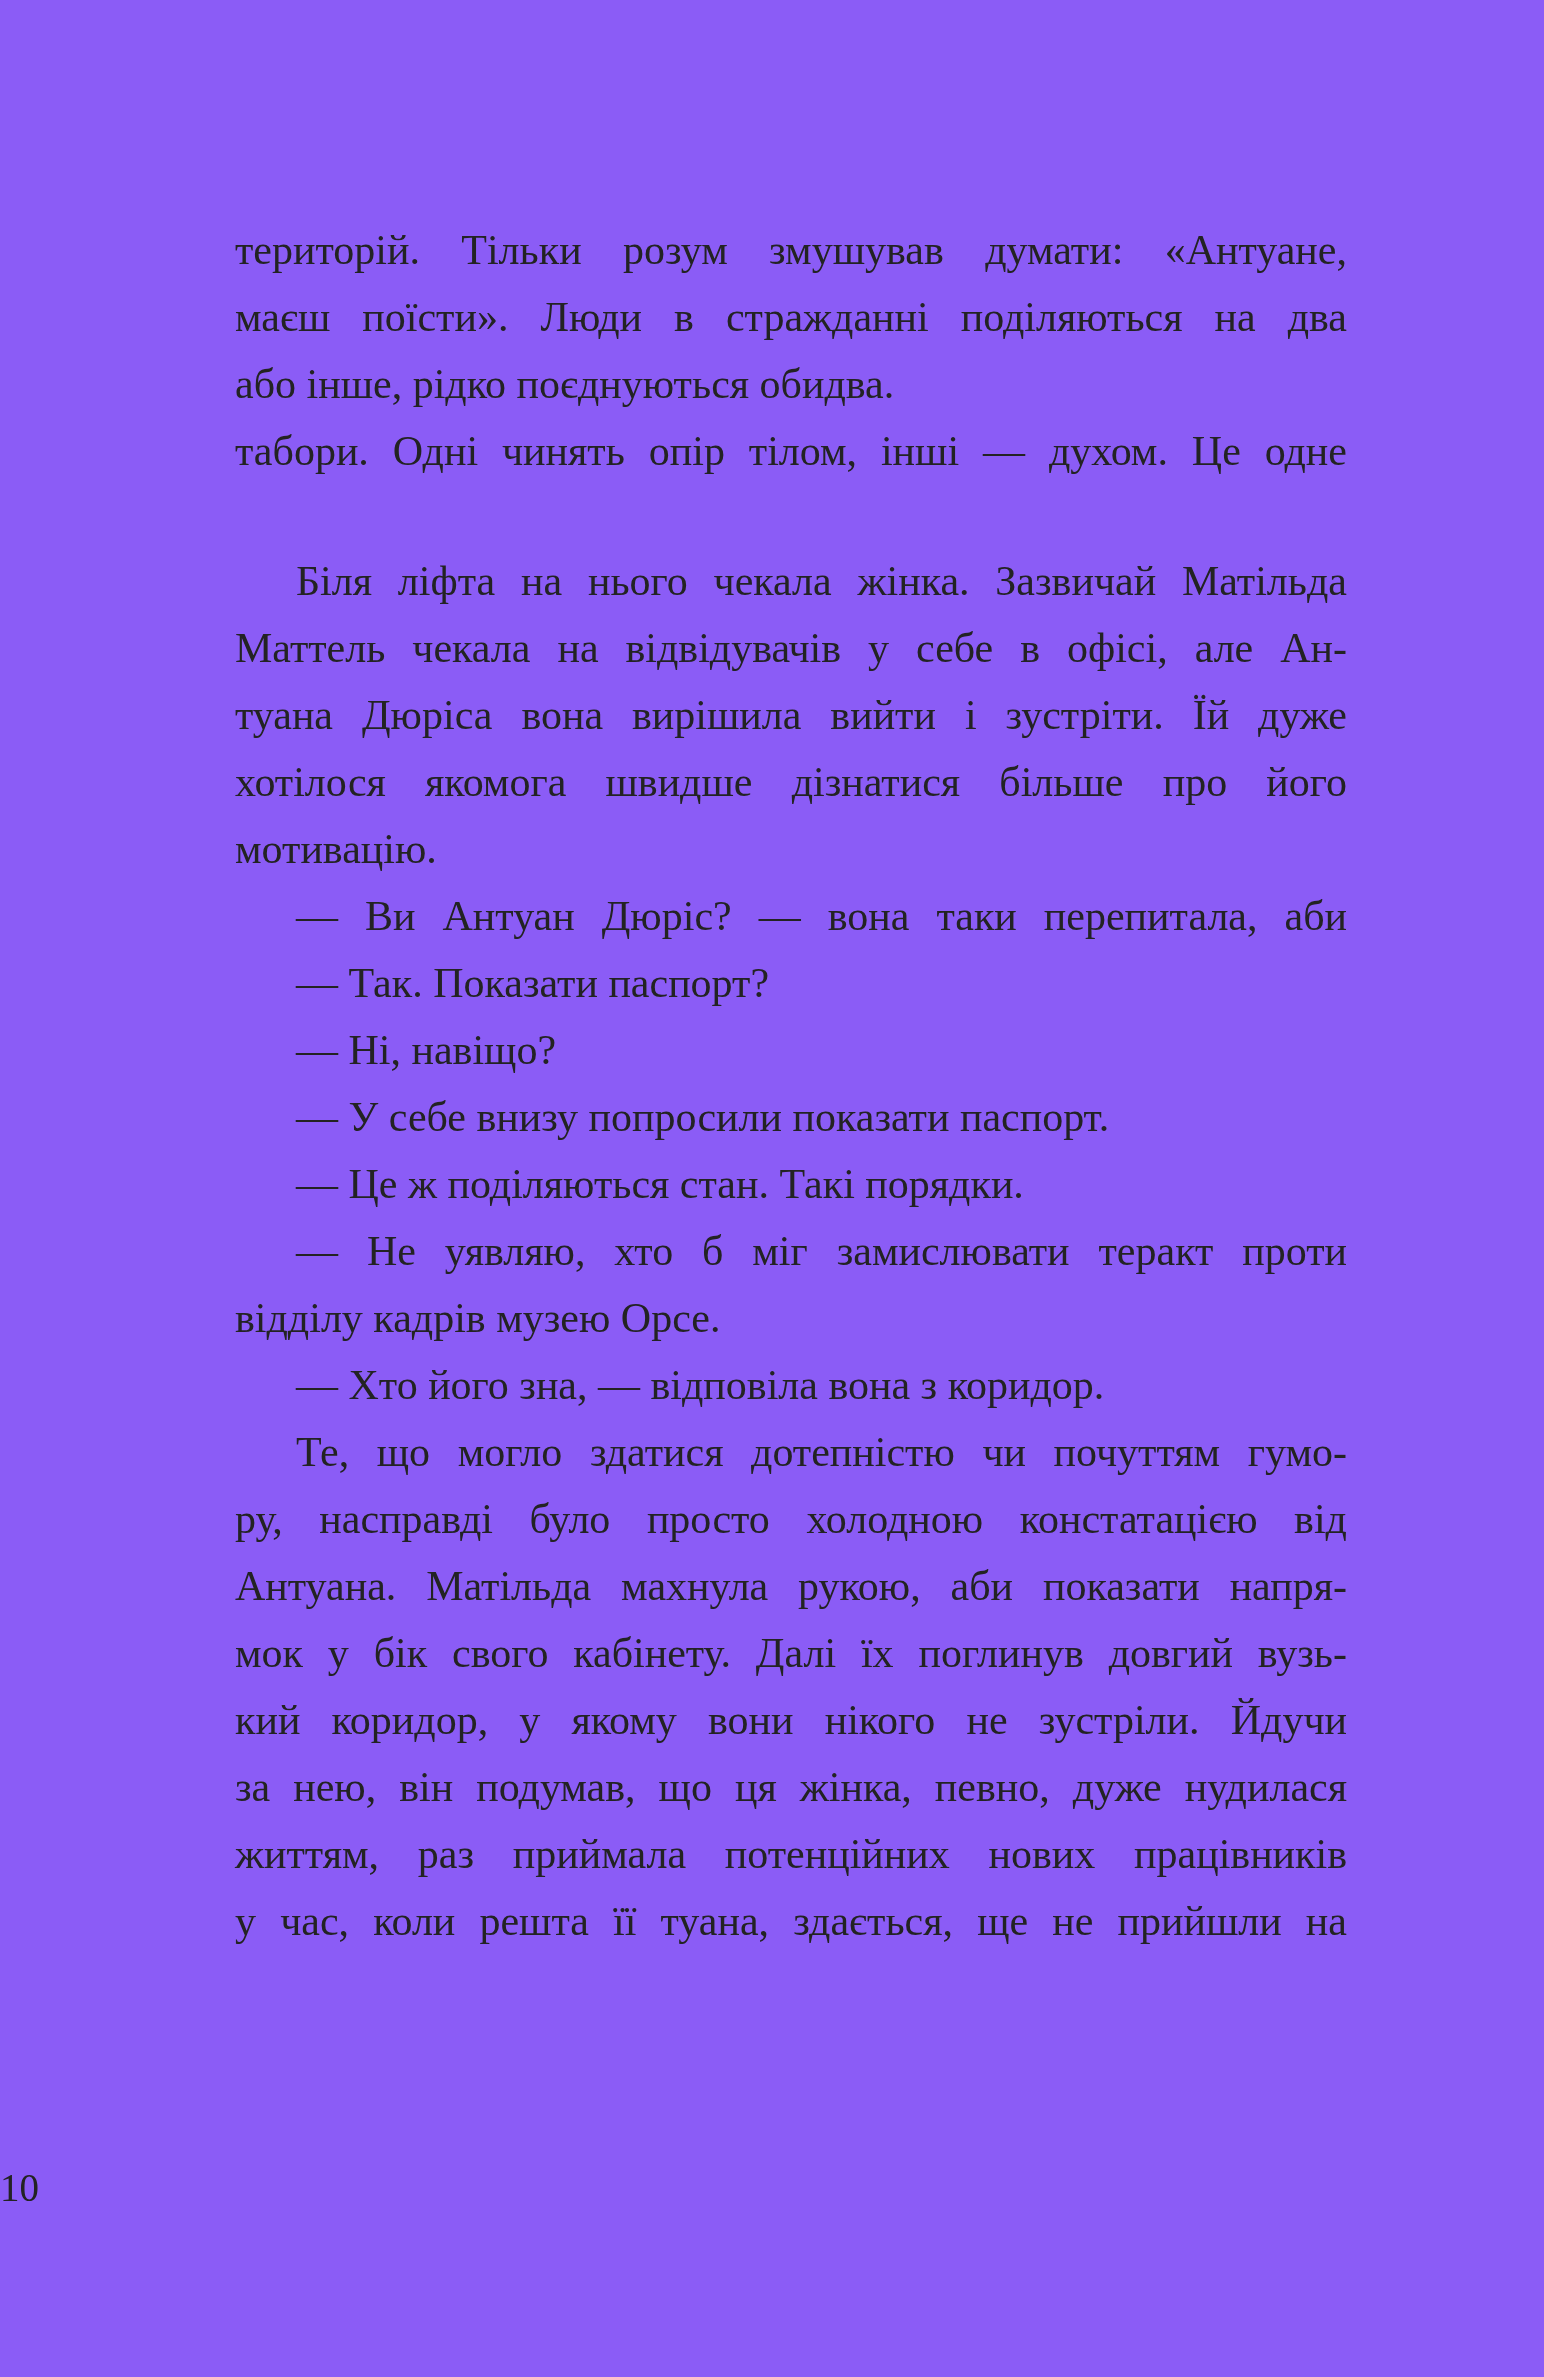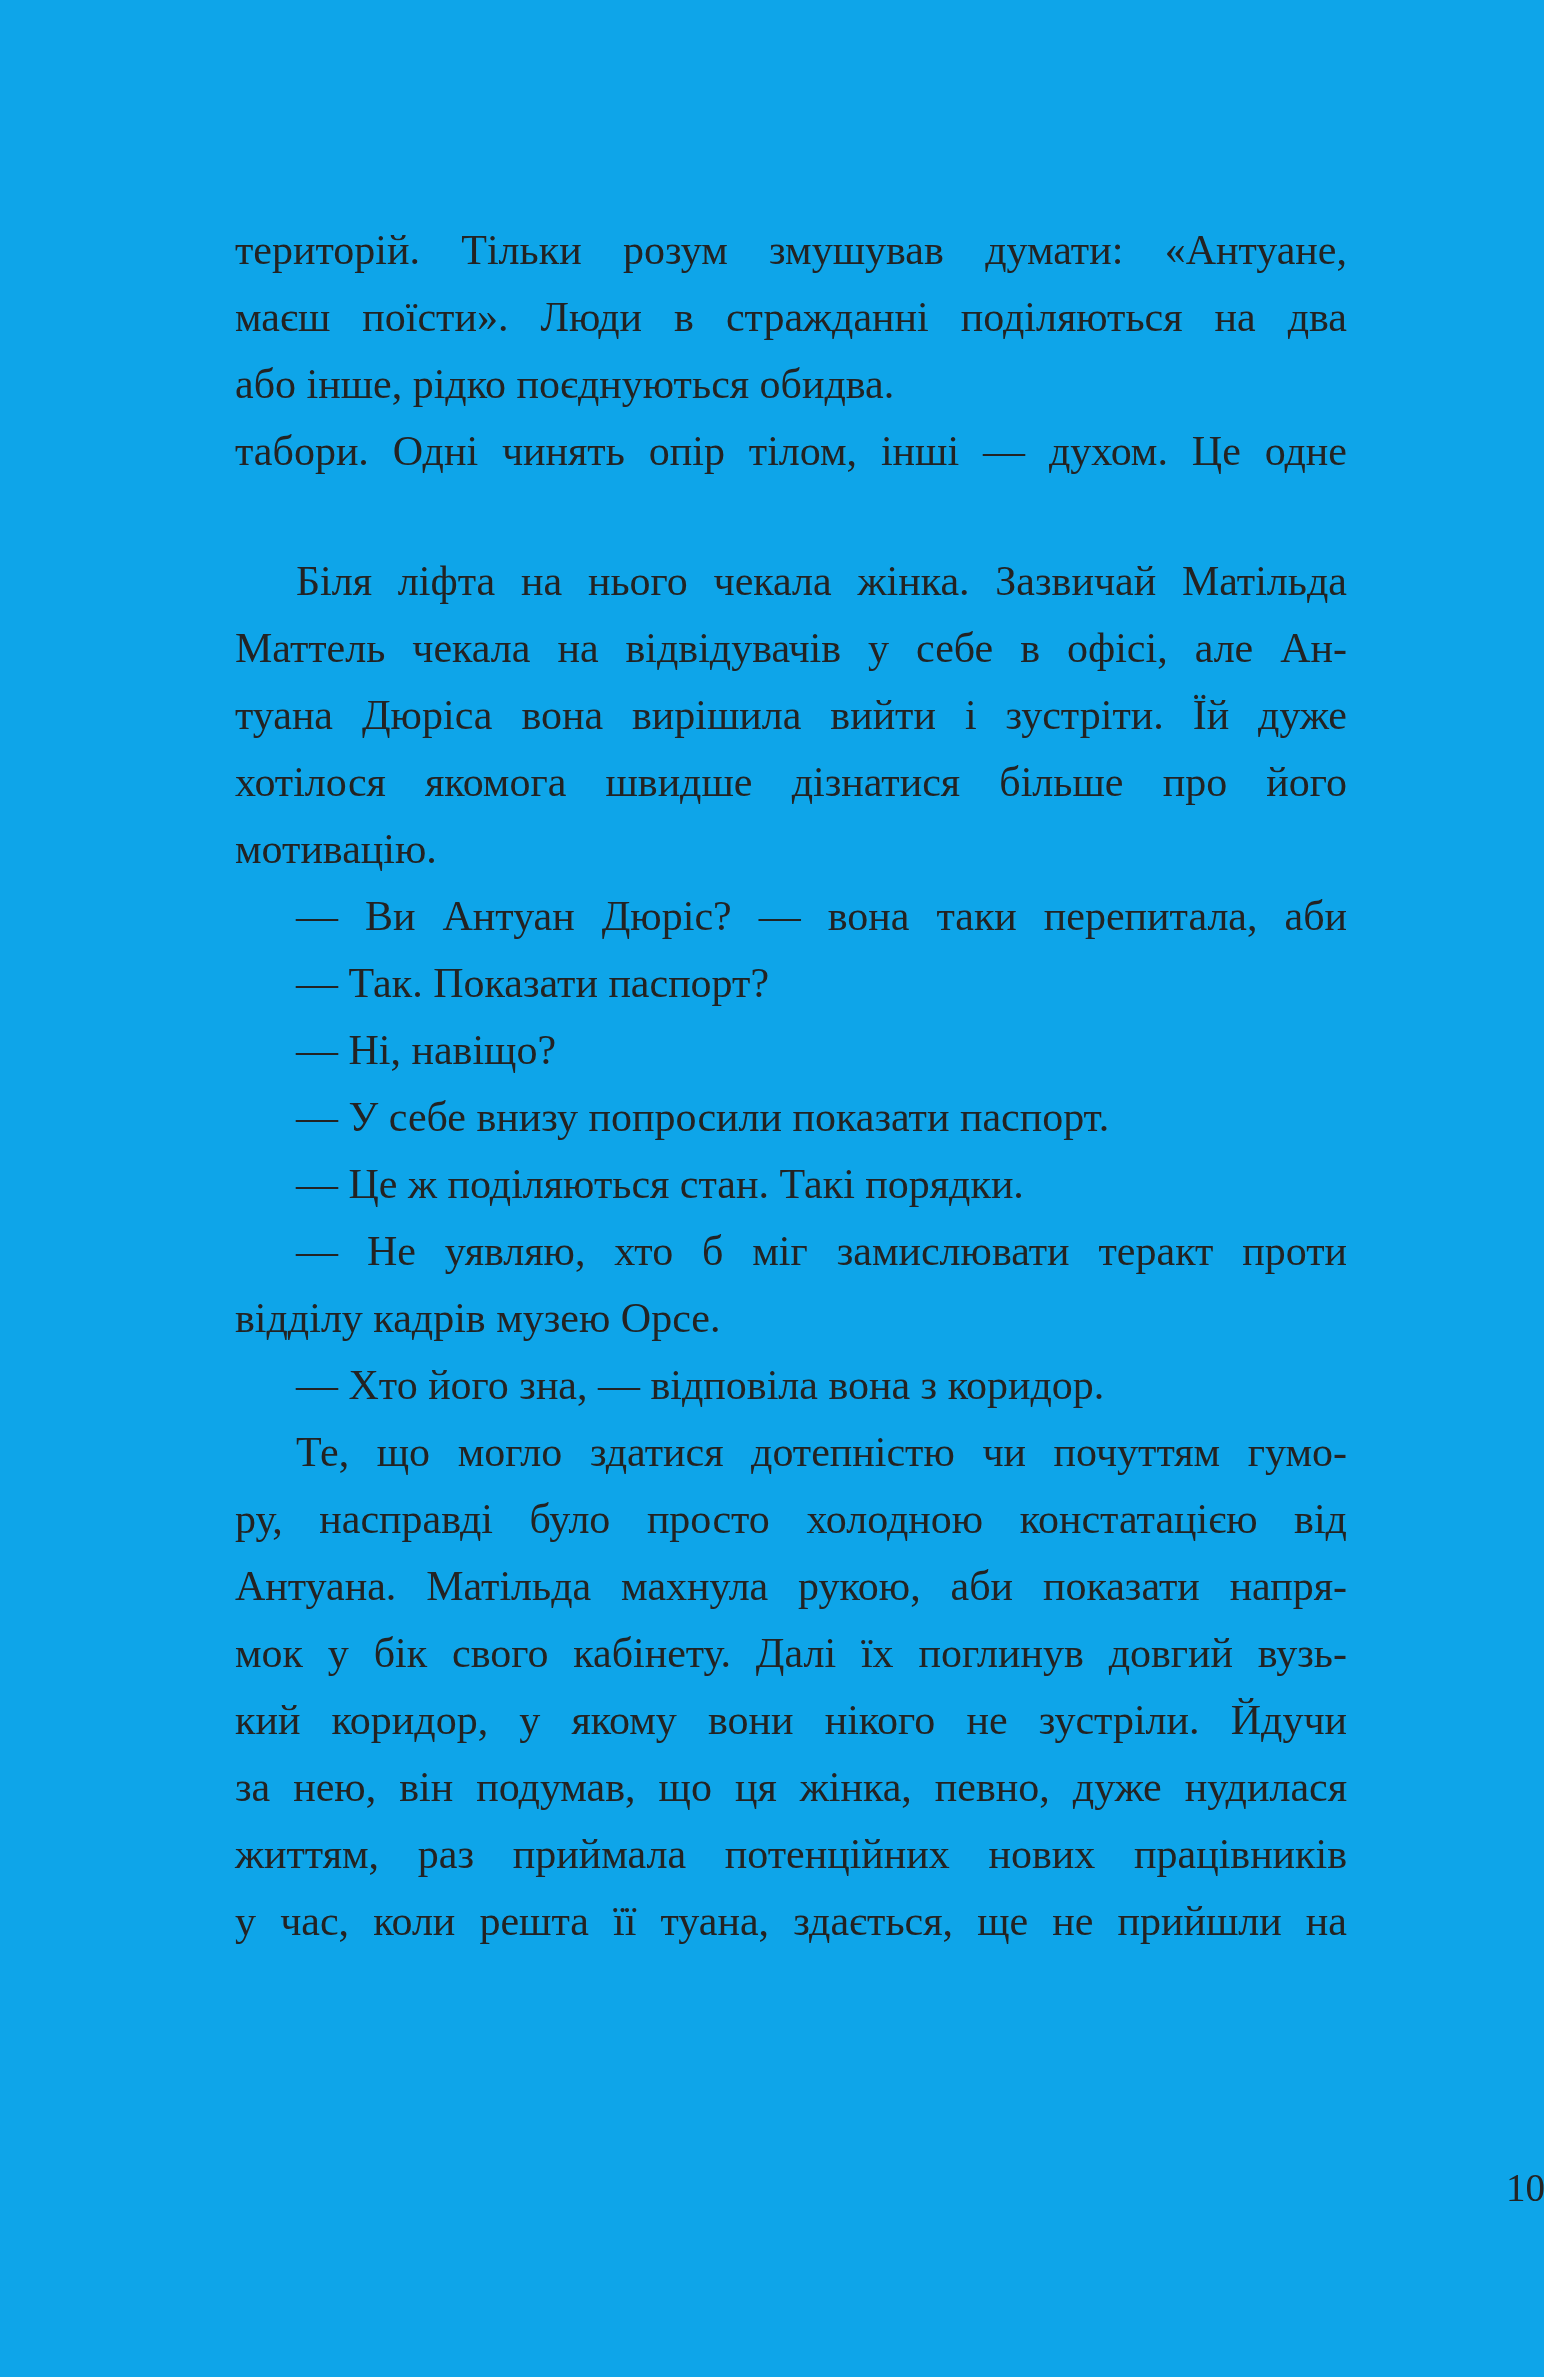--- a/index.html
+++ b/index.html
@@ -4,21 +4,21 @@
 <style>
   html, body {
     margin: 0;
     padding: 0;
     background: #ffffff;
   }
   .page {
     position: relative;
     width: 1545px;
     height: 2377px;
-    background: #0ea5e9;
+    background: #8b5cf6;
     overflow: hidden;
     font-family: "Liberation Serif", "DejaVu Serif", serif;
     color: #232323;
   }
   .text-block {
     position: absolute;
     left: 235px;
     top: 217px;
     width: 1112px;
     font-size: 42px;
@@ -40,21 +40,21 @@
     text-align-last: left;
   }
   .indent-first .line:first-child {
     text-indent: 61px;
   }
   .page-number {
     position: absolute;
     top: 2164px;
     left: 0;
     width: 1545px;
-    text-align: right;
+    text-align: left;
     font-size: 39px;
     line-height: 48px;
     color: #232323;
   }
 </style>
 </head>
 <body>
 
 <div class="page">
   <div class="text-block">

